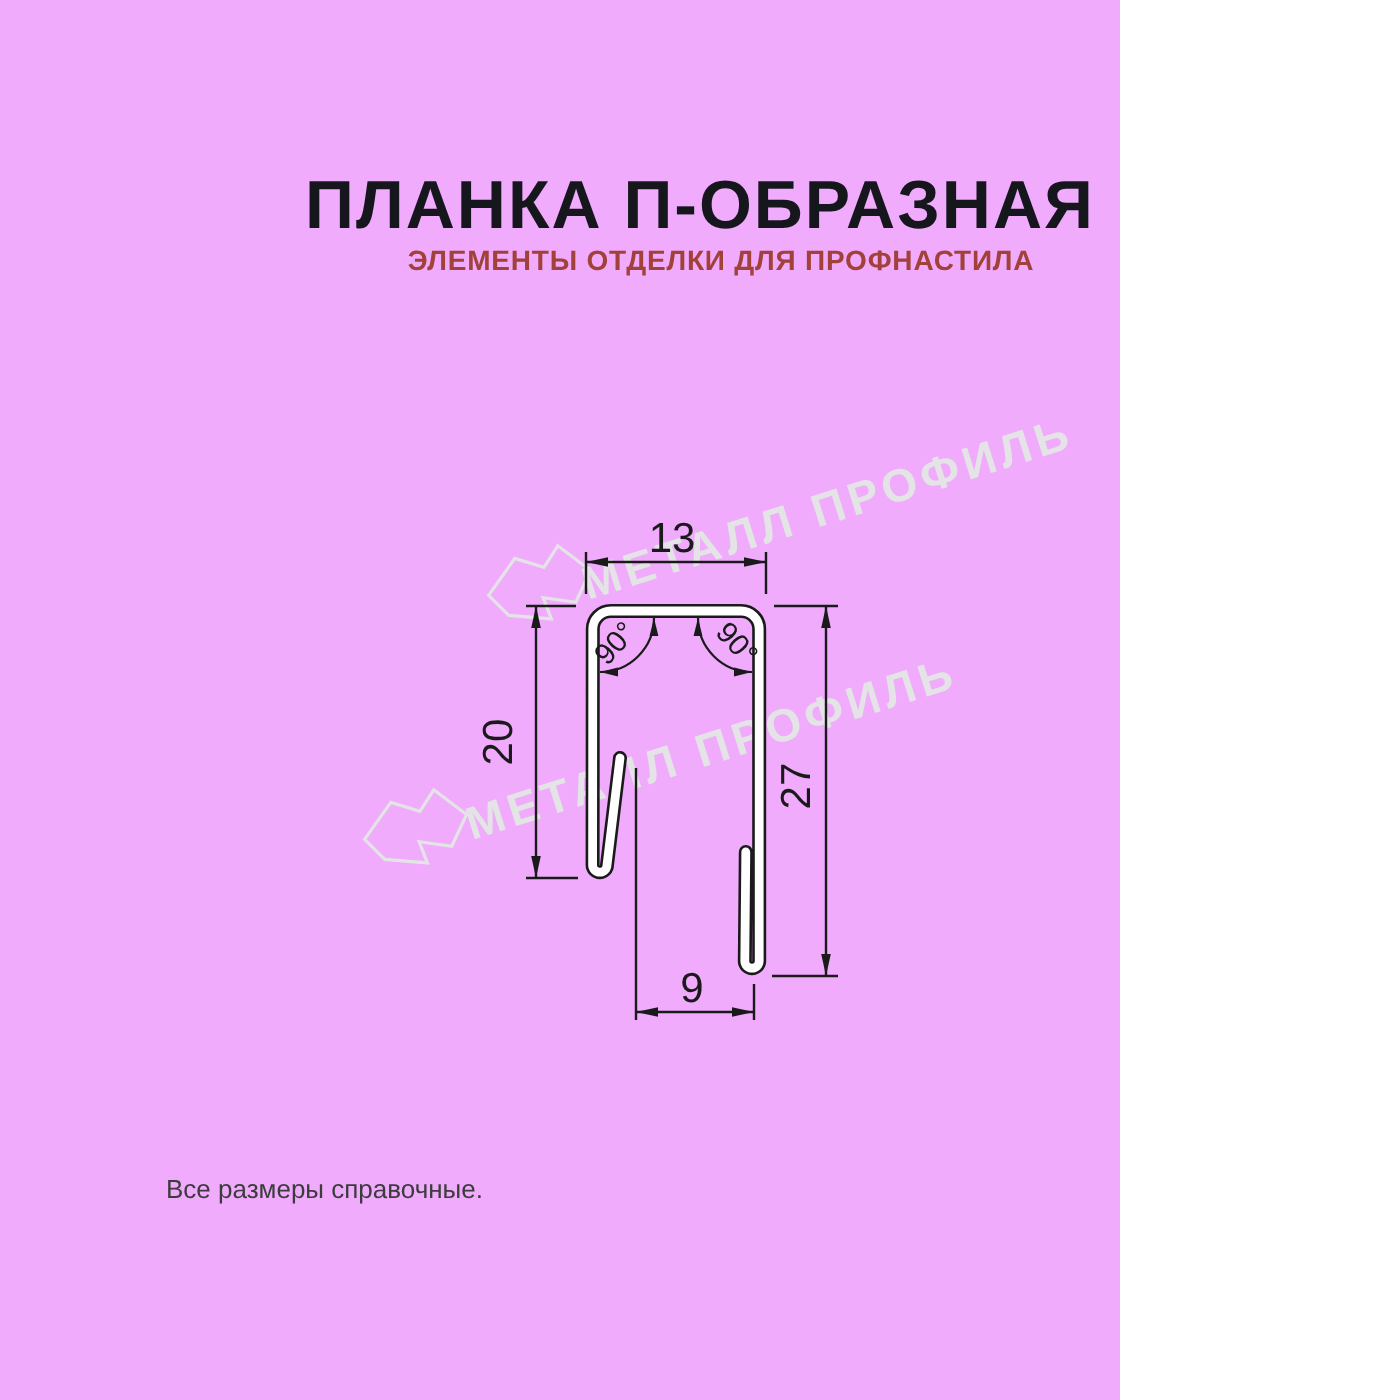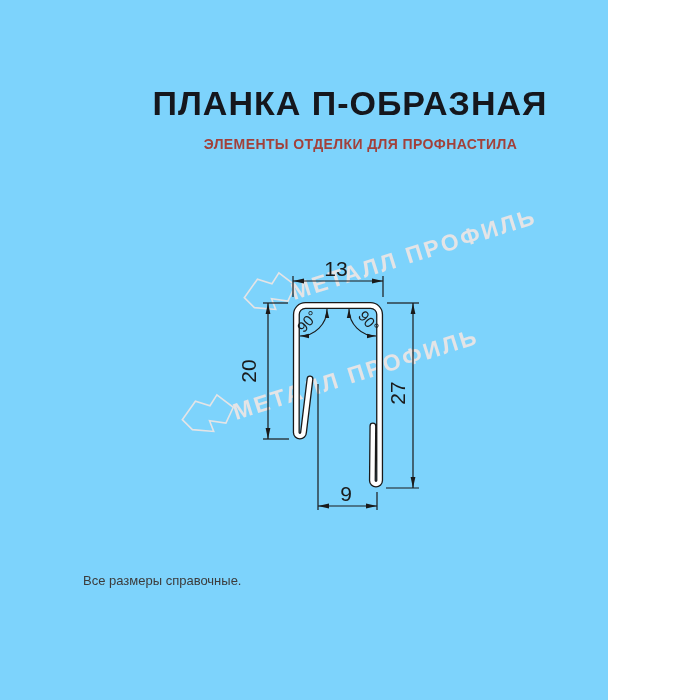--- a/index.html
+++ b/index.html
@@ -1,43 +1,43 @@
 <!DOCTYPE html>
 <html><head>
 <meta charset="utf-8">
 <style>
   html,body{margin:0;padding:0;background:#ffffff;}
   .page{
-    position:relative;width:608px;height:700px;background:#7dd3fc;overflow:hidden;
+    position:relative;width:560px;height:700px;background:#f0abfc;overflow:hidden;
     font-family:"Liberation Sans",sans-serif;
   }
   .header{position:absolute;top:84px;left:0;width:700px;text-align:center;}
   .title{
     font-family:"Liberation Sans",sans-serif;
     font-weight:bold;font-size:34px;line-height:38px;letter-spacing:1px;
     color:#15171d;
   }
   .subtitle{
-    margin-top:14px;font-size:14px;font-weight:bold;letter-spacing:0.4px;
+    margin-top:0;font-size:14px;font-weight:bold;letter-spacing:0.4px;
     color:#a2403a;
     padding-left:21px;
   }
   .drawing-svg{position:absolute;left:0;top:0;width:700px;height:700px;}
   .dim-label{
     font-family:"Liberation Sans",sans-serif;font-size:21px;fill:#1a1a1a;
   }
   .angle-label{
     font-family:"Liberation Sans",sans-serif;font-size:15px;fill:#1a1a1a;
   }
   .wm-text{
     font-family:"Liberation Sans",sans-serif;font-size:23px;font-weight:bold;
     letter-spacing:2.5px;fill:#e4e4e6;
   }
   .footer{
-    position:absolute;left:83px;top:573px;font-size:13px;line-height:16px;color:#3c3c3c;
+    position:absolute;left:83px;top:587px;font-size:13px;line-height:16px;color:#3c3c3c;
   }
 </style>
 </head>
 <body>
 
 <div class="page">
 
   <div class="header">
     <div class="title">
       <div>ПЛАНКА П-ОБРАЗНАЯ</div>

